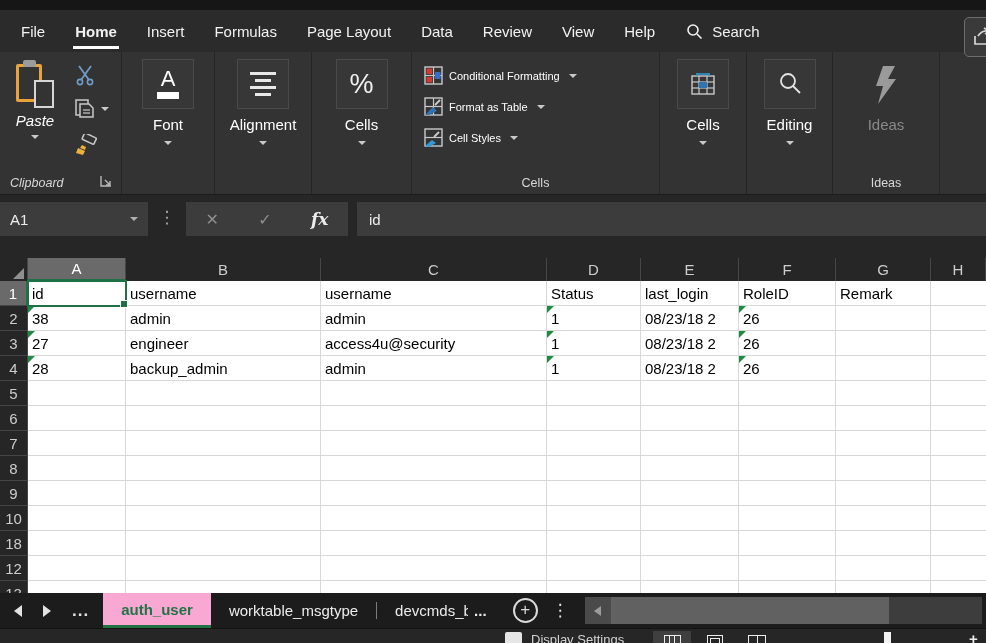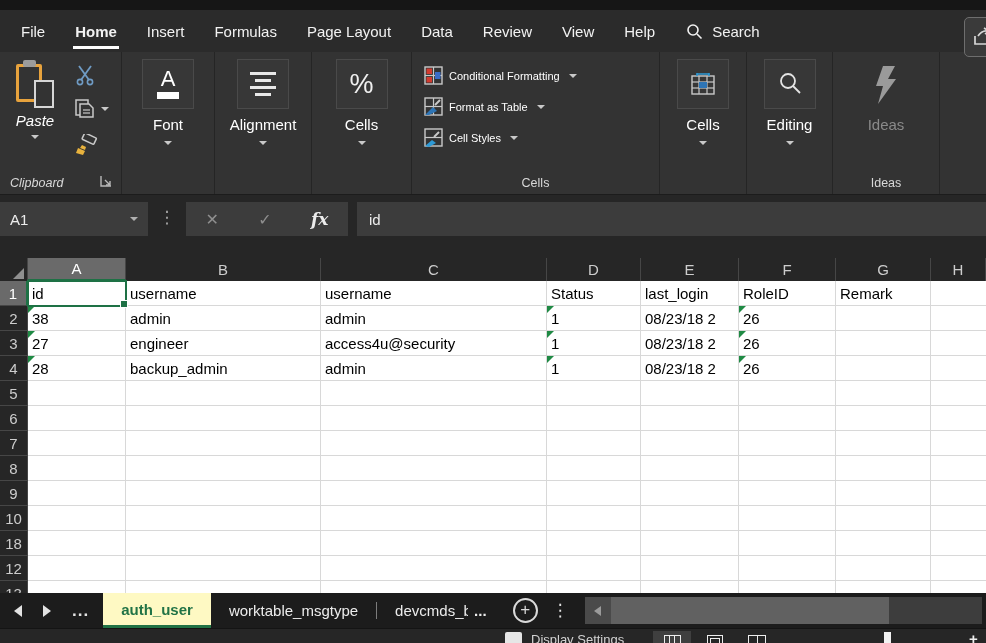--- a/index.html
+++ b/index.html
@@ -105,21 +105,21 @@
 
   
   .tabbar { height: 35px; background: #1c1c1c; display: flex; align-items: stretch; }
   .tnav { display: flex; align-items: center; padding-left: 14px; gap: 21px; }
   .tri-left { width: 0; height: 0; border-top: 6px solid transparent; border-bottom: 6px solid transparent;
               border-right: 8px solid #e2e2e2; }
   .tri-right { width: 0; height: 0; border-top: 6px solid transparent; border-bottom: 6px solid transparent;
                border-left: 8px solid #e2e2e2; }
   .tnav-ellipsis { color: #e2e2e2; font-size: 17px; font-weight: bold; letter-spacing: 1px; }
   .tab { display: flex; align-items: center; padding: 0 18px; font-size: 15px; color: #ececec; }
-  .tab.active { background: #fef9c3; color: #217346; font-weight: bold; border-bottom: 3px solid #217346;
+  .tab.active { background: #f9a8d4; color: #217346; font-weight: bold; border-bottom: 3px solid #217346;
                 margin-left: 14px; }
   .tsep { width: 1px; height: 17px; background: #7c7c7c; align-self: center; }
   .tab .clip { max-width: 73px; overflow: hidden; white-space: nowrap; display: inline-block; }
   .tab .tdots { margin-left: 6px; font-weight: bold; }
   .addsheet { width: 25px; height: 25px; border: 2px solid #dadada; border-radius: 50%; align-self: center;
               margin-left: 8px; display: flex; align-items: center; justify-content: center;
               color: #dadada; font-size: 17px; line-height: 1; padding-bottom: 2px; }
   .tabdots { align-self: center; color: #e2e2e2; font-size: 17px; margin: 0 14px 0 14px; }
   .hscroll { flex: 1; margin: 4px 4px 4px 2px; background: #3d3d3d; display: flex; align-items: stretch; }
   .harrow { width: 26px; background: #4a4a4a; display: flex; align-items: center; justify-content: center; }

